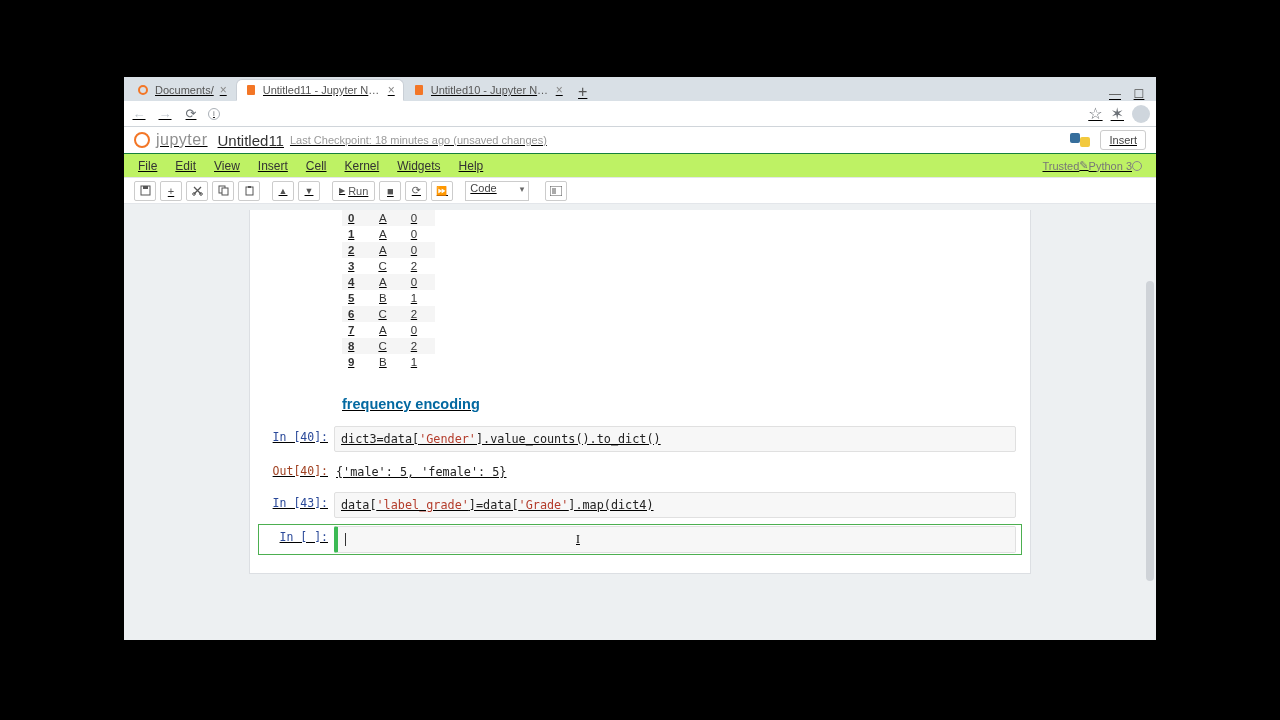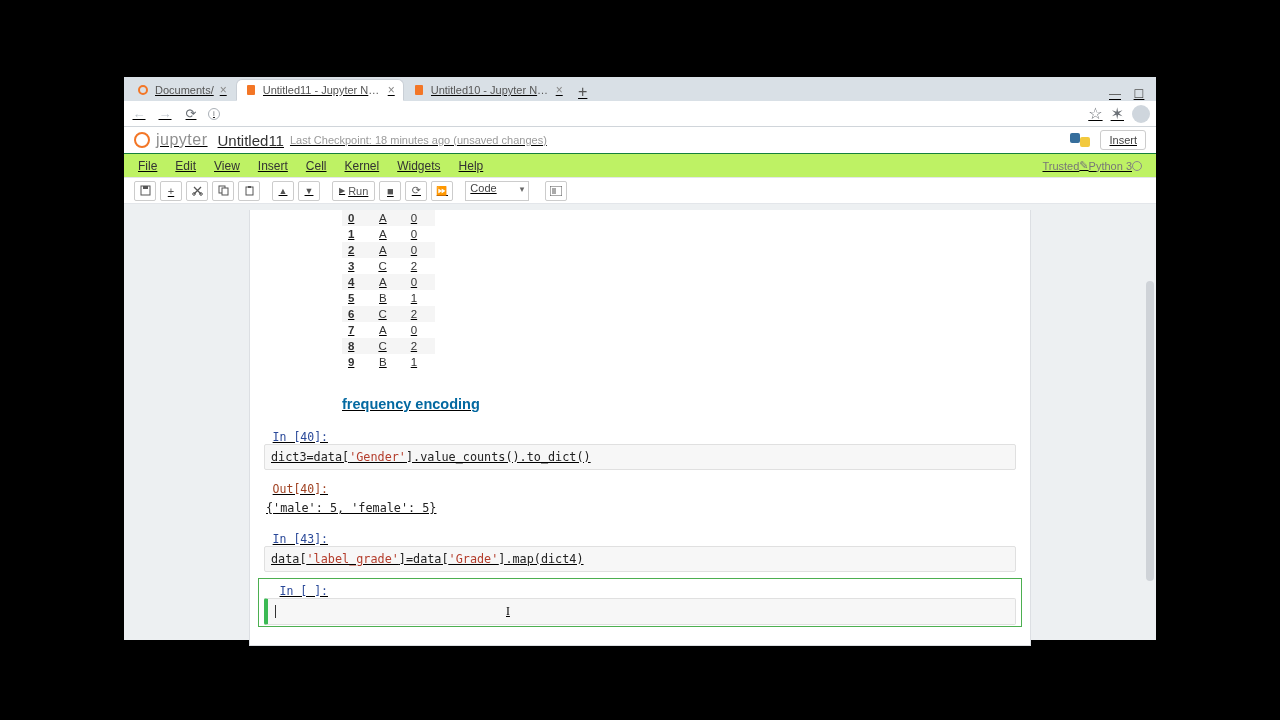--- a/index.html
+++ b/index.html
@@ -57,21 +57,21 @@
   .tselect { border:1px solid #ccc; height:20px; font-size:11px; padding:0 16px 0 4px; color:#444; background:#fff; position:relative; min-width:64px; }
   .tselect::after { content:"▾"; position:absolute; right:4px; top:2px; font-size:9px; color:#666; }
   
   .nbarea { background:#fff; margin:0 auto; width:782px; min-height:360px; padding-bottom:14px; border:1px solid #dcdfe3; border-top:none; }
   .container { margin:0 auto; width:782px; padding-top:0; }
   .outtable { font-family:"Helvetica Neue",Arial,sans-serif; font-size:11.5px; color:#333; margin-left:92px; margin-top:6px; border-collapse:collapse; }
   .outtable td, .outtable th { padding:2px 18px 2px 6px; text-align:right; }
   .outtable tr.alt { background:#f5f5f5; }
   .outtable .idx { font-weight:bold; }
   .mdheading { font-weight:bold; font-size:14.5px; color:#0369a1; margin:26px 0 12px 92px; }
-  .cell { display:flex; padding:2px 6px; margin:4px 8px;flex-direction:column; }
+  .cell { display:flex; padding:2px 6px; margin:4px 8px; }
   .prompt { width:70px; text-align:right; padding:4px 6px 0 0; font-family:Menlo,Consolas,monospace; font-size:11.5px; }
   .prompt.in { color:#2a4999; }
   .prompt.out { color:#a04020; }
   .cellbody { flex:1; }
   .codebox { background:#f7f7f7; border:1px solid #e0e0e0; border-radius:2px;
              font-family:Menlo,Consolas,monospace; font-size:11.8px; color:#222;
              padding:5px 6px; white-space:pre; }
   .outputtxt { font-family:Menlo,Consolas,monospace; font-size:11.8px; color:#222; padding:5px 2px; }
   .cell.selected { border:1px solid #4caf50; padding:1px 5px; }
   .cell.selected .codebox { border-left:4px solid #3bba54; }

